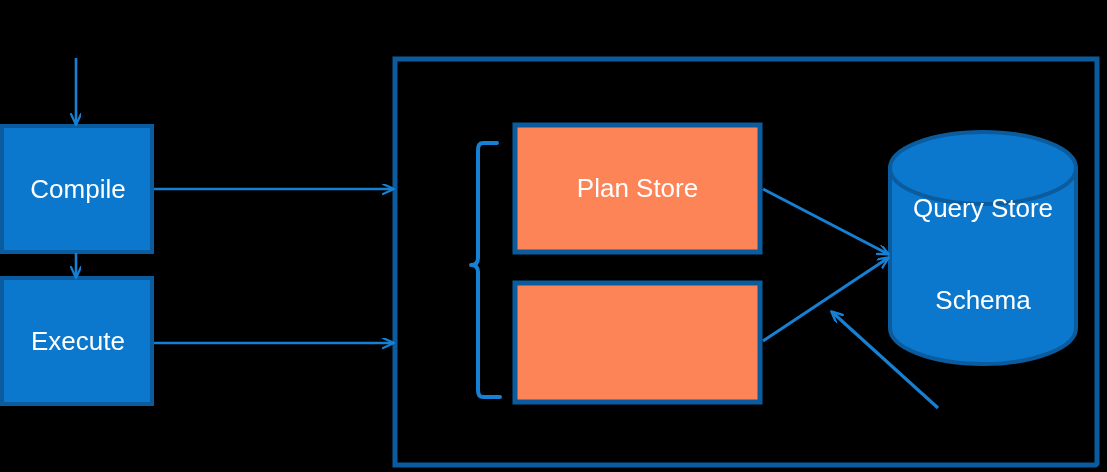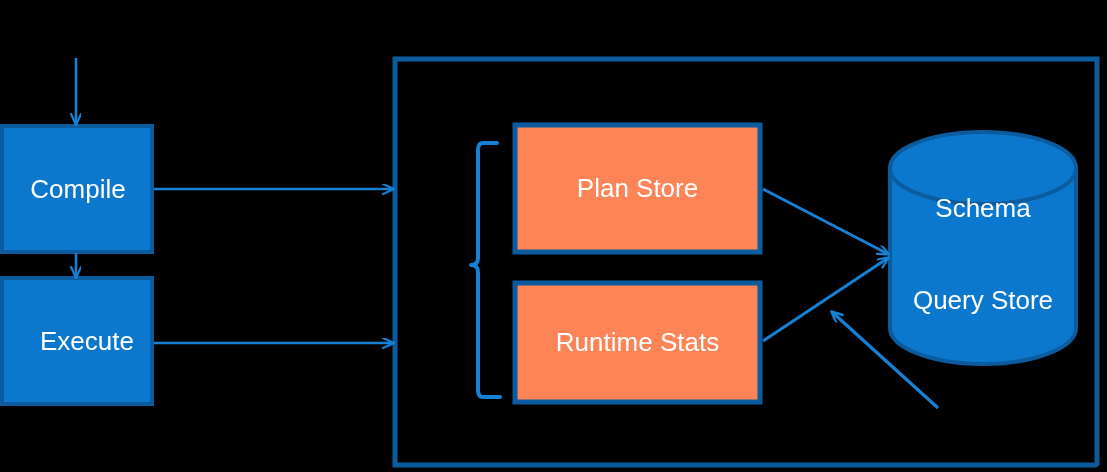--- a/index.html
+++ b/index.html
@@ -36,21 +36,20 @@
     line-height: 1.18;
     pointer-events: none;
   }
   .lbl-compile {
     left: 4px;  top: 126px;  width: 148px; height: 126px;
     font-size: 26px;
   }
   .lbl-execute {
     left: 4px;  top: 278px;  width: 148px; height: 126px;
     font-size: 26px;
-    padding-left: 9px;
   }
   .lbl-plan {
     left: 513px; top: 123px; width: 249px; height: 131px;
     font-size: 26px;
     text-align: right;
   }
   .lbl-runtime {
     left: 513px; top: 281px; width: 249px; height: 123px;
     font-size: 26px;
   }
@@ -112,26 +111,25 @@
     <line x1="938" y1="408" x2="832" y2="312" stroke="#1580D4" stroke-width="3.2" marker-end="url(#arrowThinUL)"></line>
 
   </svg>
 
   <div class="node-label lbl-compile">Compile</div>
 
   <div class="node-label lbl-execute">Execute</div>
 
   <div class="node-label lbl-plan">Plan Store</div>
 
-  <div class="node-label lbl-runtime">Runtime Stats</div>
 
   <div class="node-label lbl-cylinder">
     <div>
+      <div>Query Store</div>
       <div>Schema</div>
-      <div>Query Store</div>
     </div>
   </div>
 
   <div class="hit" style="left:2px;top:126px;width:150px;height:126px;"></div>
   <div class="hit" style="left:2px;top:278px;width:150px;height:126px;"></div>
   <div class="hit" style="left:515px;top:125px;width:245px;height:127px;"></div>
   <div class="hit" style="left:515px;top:283px;width:245px;height:119px;"></div>
   <div class="hit" style="left:890px;top:132px;width:186px;height:232px;"></div>
 
 </div>

